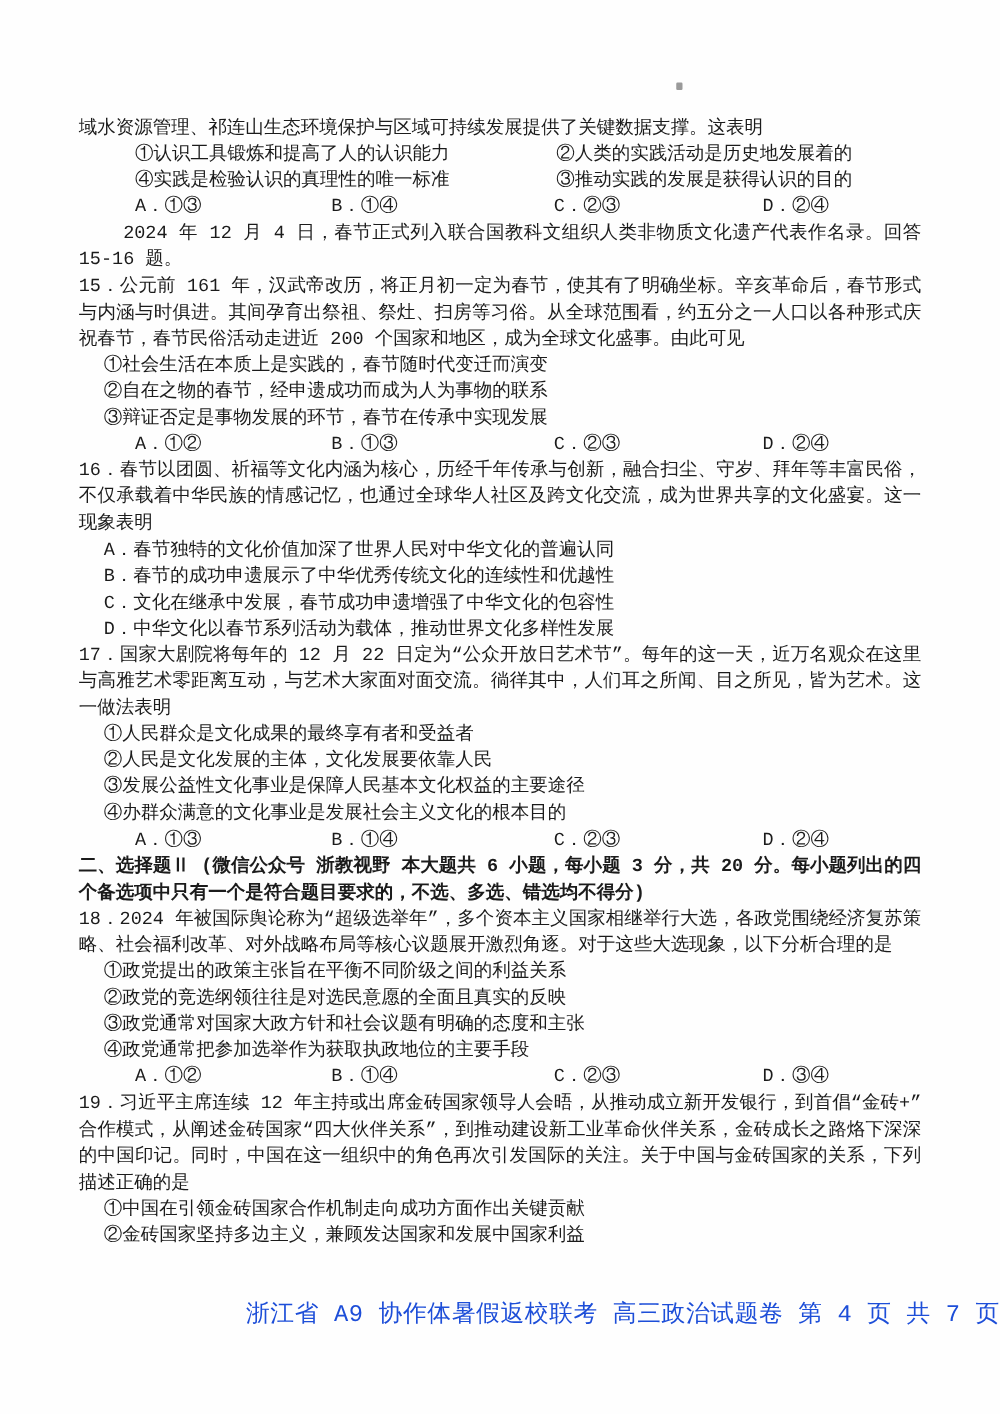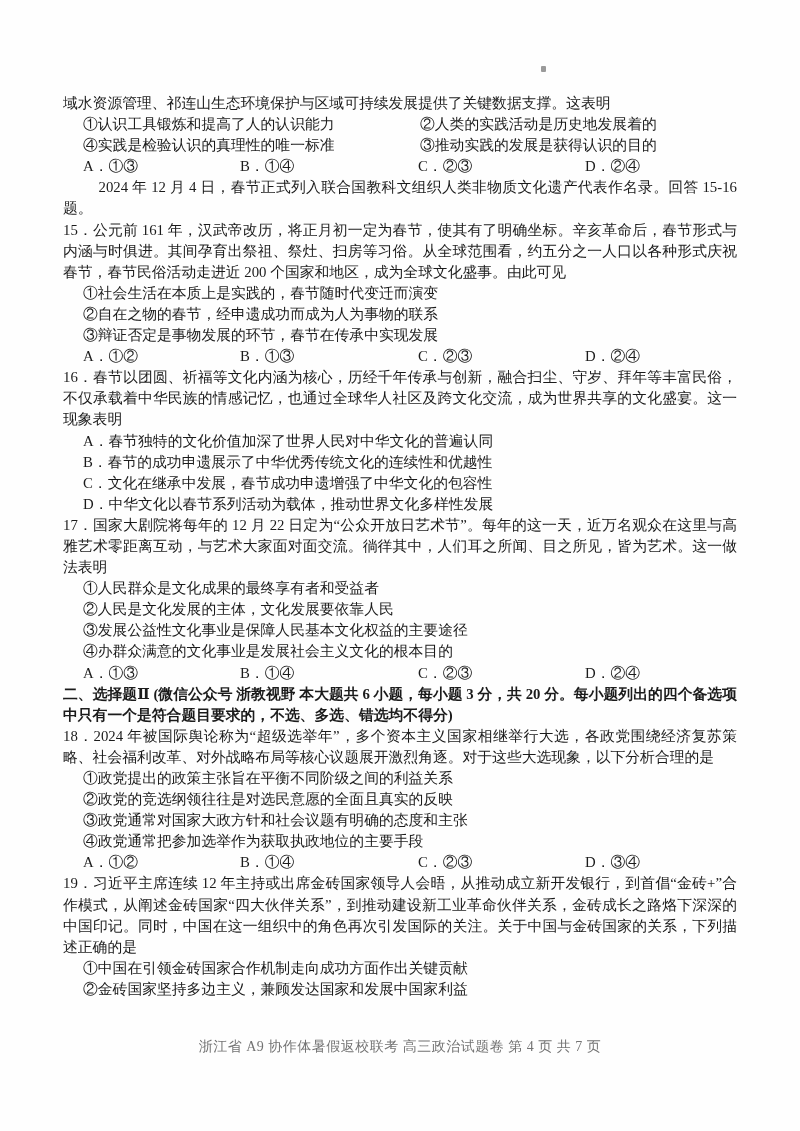--- a/index.html
+++ b/index.html
@@ -4,35 +4,35 @@
 <style>
   html, body { margin: 0; padding: 0; }
   body {
     width: 800px; height: 1131px;
     background: #ffffff;
     font-family: "Liberation Serif", "DejaVu Serif", serif;
     color: #1b1b1b;
     position: relative;
     overflow: hidden;
   }
-  .page { position: absolute; inset: 0; background: #fefefe; }
+  .page { position: absolute; inset: 0; background: #fefefe; font-family: Liberation Mono, monospace; }
   .content {
     position: absolute; left: 63px; top: 93px; width: 674px;
     font-size: 14.8px; line-height: 21.1px;
   }
   .para { text-align: justify; }
   .para.indent { text-indent: 2.4em; }
   .para.heading { font-weight: bold; }
   .opt-line { padding-left: 20px; text-align: justify; }
   .pair-row { display: grid; grid-template-columns: 337px 1fr; padding-left: 20px; }
   .abcd-row { display: grid; grid-template-columns: 157px 178px 167px 1fr; padding-left: 20px; }
-  .pair-item, .abcd-item { display: block; white-space: nowrap; }
+  .pair-item, .abcd-item { display: block; white-space: nowrap; margin-left: 25px; }
   .footer {
     position: absolute; left: 0; top: 1038px; width: 100%;
-    text-align: center; font-size: 14px; color: #737373;
+    text-align: right; font-size: 19px; color: #1d4ed8;
     letter-spacing: 0.5px;
   }
   .speck {
     position: absolute; left: 541px; top: 66px; width: 5px; height: 6px;
     background: #9a9a9a; border-radius: 1px;
   }
 </style>
 </head>
 <body>
 

